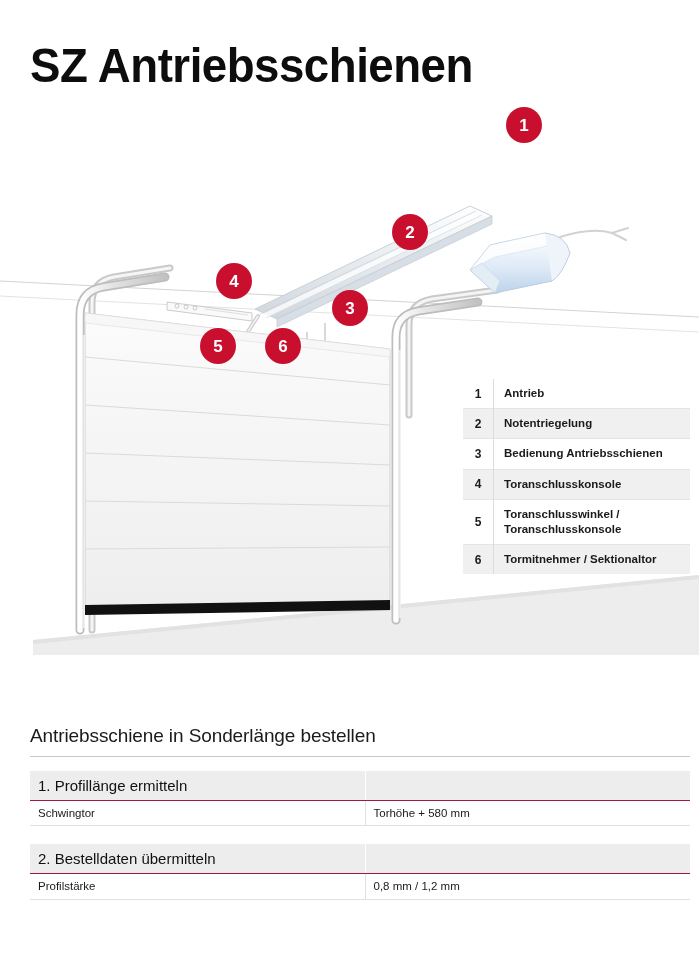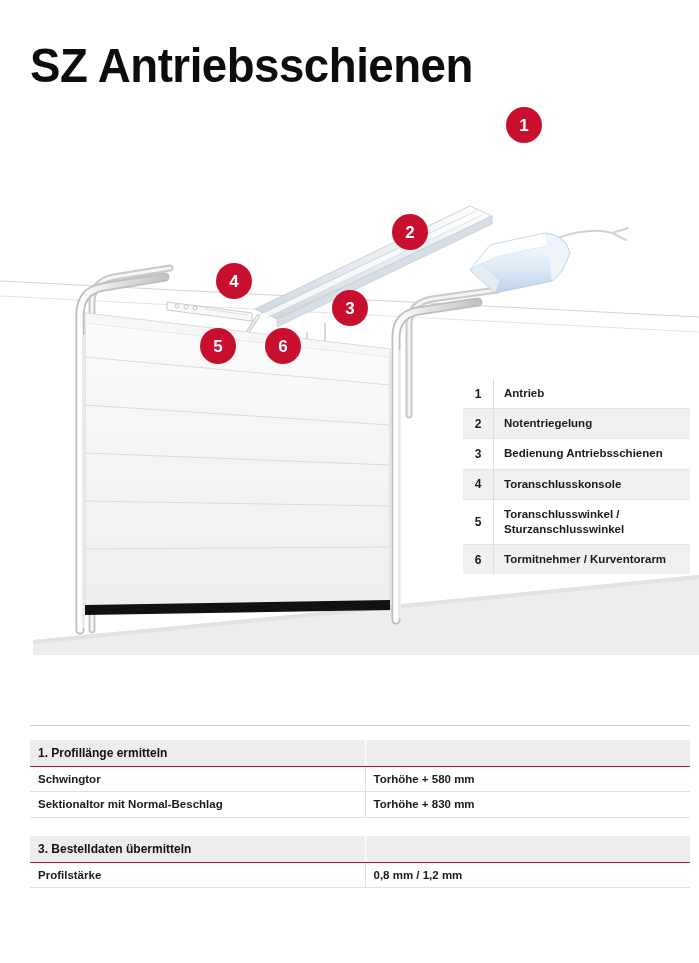--- a/index.html
+++ b/index.html
@@ -130,37 +130,36 @@
     border-collapse: collapse;
     font-size: 11.5px;
     color: #1a1a1a;
     table-layout: fixed;
     margin-bottom: 18px;
   }
   .data-table col.c1 { width: 335px; }
   .data-table col.c2 { width: 325px; }
   .data-table thead th {
     background: #ededed;
-    font-size: 12px;
-    font-weight: 700;
+    font-size: 15px;
+    font-weight: 400;
     text-align: left;
     padding: 6px 0 6px 8px;
     border-bottom: 1.4px solid #9d1b3f;
     color: #111111;
   }
   .data-table thead th.blank {
     border-left: 1px solid #ffffff;
   }
   .data-table tbody td {
     padding: 5px 0 5px 8px;
     border-bottom: 1px solid #e0e0e0;
     border-right: 1px solid #e0e0e0;
     background: #ffffff;
     line-height: 1.25;
-    font-weight: bold;
   }
   .data-table tbody td:last-child {
     border-right: none;
     margin-top: 37px;
   }
 </style>
 </head>
 <body>
 
 <h1 class="page-title">SZ Antriebsschienen</h1>
@@ -309,64 +308,61 @@
     <tr>
       <td class="num">3</td>
       <td class="lbl">Bedienung Antriebsschienen</td>
     </tr>
     <tr class="alt">
       <td class="num">4</td>
       <td class="lbl">Toranschlusskonsole</td>
     </tr>
     <tr>
       <td class="num">5</td>
-      <td class="lbl">Toranschlusswinkel / Sturzanschlusswinkel</td>
+      <td class="lbl">Toranschlusswinkel / Toranschlusskonsole</td>
     </tr>
     <tr class="alt">
       <td class="num">6</td>
-      <td class="lbl">Tormitnehmer / Kurventorarm</td>
+      <td class="lbl">Tormitnehmer / Sektionaltor</td>
     </tr>
   </tbody>
 </table>
 
 <div class="section">
 
+  <h2 class="section-title">Antriebsschiene in Sonderlänge bestellen</h2>
   <div class="section-rule"></div>
 
   <table class="data-table">
     <colgroup>
         <col class="c1">
         <col class="c2">
       </colgroup>
     <thead>
       <tr>
         <th>1. Profillänge ermitteln</th>
         <th class="blank"></th>
       </tr>
     </thead>
     <tbody>
       <tr>
         <td>Schwingtor</td>
         <td>Torhöhe + 580 mm</td>
       </tr>
-      <tr>
-        <td>Sektionaltor mit Normal-Beschlag</td>
-        <td>Torhöhe + 830 mm</td>
-      </tr>
     </tbody>
   </table>
 
   <table class="data-table">
     <colgroup>
         <col class="c1">
         <col class="c2">
       </colgroup>
     <thead>
       <tr>
-        <th>3. Bestelldaten übermitteln</th>
+        <th>2. Bestelldaten übermitteln</th>
         <th class="blank"></th>
       </tr>
     </thead>
     <tbody>
       <tr>
         <td>Profilstärke</td>
         <td>0,8 mm / 1,2 mm</td>
       </tr>
 
     </tbody>

